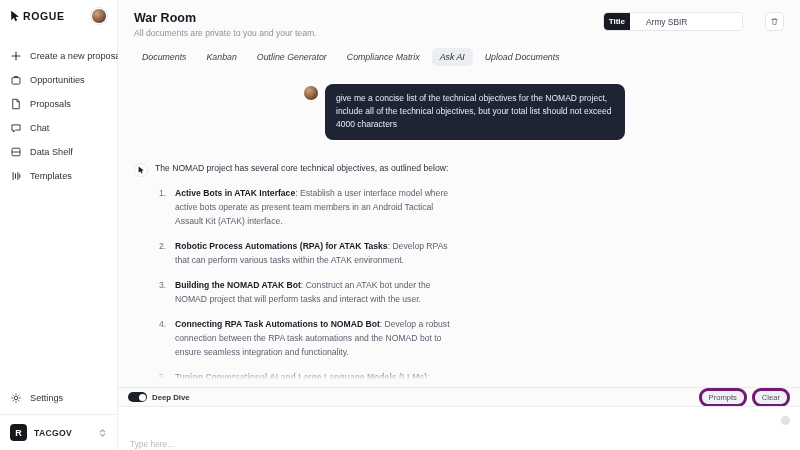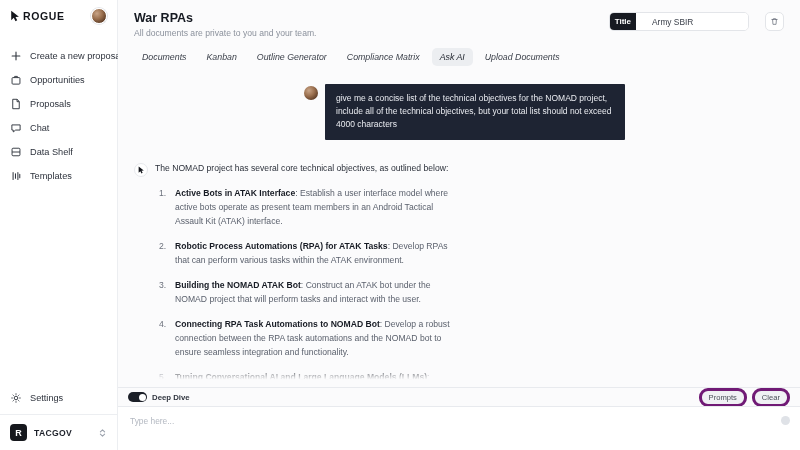--- a/index.html
+++ b/index.html
@@ -50,21 +50,21 @@
   }
   .acct-name { font-size: 8.6px; font-weight: 700; letter-spacing: .3px; color: #1d212a; flex: 1; }
   .acct-chev { width: 9px; height: 12px; color: #9aa0ab; }
 
   
   .main { flex: 1; height: 450px; background: #fbfbfc; display: flex; flex-direction: column; position: relative; }
   .header { padding: 11px 16px 0 16px; display: flex; align-items: flex-start; }
   .head-left { flex: 1; }
   .page-title { font-size: 12.5px; font-weight: 700; color: #161a22; }
   .page-sub { font-size: 8.6px; color: #8b919c; margin-top: 3px; }
-  .head-right { display: flex; align-items: center; gap: 16px; padding-top: 1px; }
+  .head-right { display: flex; align-items: center; gap: 22px; padding-top: 1px; }
   .title-group {
     display: flex; align-items: stretch; background: #fff;
     border: 1px solid #e3e5e9; border-radius: 5px; overflow: hidden; height: 19px;
   }
   .title-badge {
     background: #171a21; color: #fff; font-size: 8px; font-weight: 600;
     display: flex; align-items: center; padding: 0 5px;
   }
   .title-input {
     border: 0; outline: none; width: 112px; font-size: 8.4px;
@@ -93,21 +93,21 @@
     width: 14px; height: 14px; border-radius: 50%; flex: 0 0 14px; margin-top: 2px;
     background: radial-gradient(circle at 35% 32%, #c8a487 0%, #9a6f4e 42%, #5d3c26 78%, #3b2617 100%);
   }
   .bot-avatar {
     width: 14px; height: 14px; border-radius: 50%; flex: 0 0 14px; margin-top: 1px;
     background: #ffffff; border: 1px solid #e6e8ec;
     display: flex; align-items: center; justify-content: center;
   }
   .bot-avatar svg { width: 7px; height: 8px; color: #151821; }
   .bubble {
-    background: #1e2433; color: #e9ebf0; border-radius: 1px;
+    background: #1e2433; color: #e9ebf0; border-radius: 8px;
     padding: 8px 11px; font-size: 8.5px; line-height: 1.55; max-width: 300px;
   }
   .answer { padding: 0 16px 0 16px; margin-top: 22px; display: flex; gap: 7px; }
   .answer-body { max-width: 300px; }
   .ans-intro { font-size: 8.6px; color: #2b303a; line-height: 1.5; }
   ol.obj-list { list-style: none; counter-reset: obj; margin-top: 13px; }
   ol.obj-list li {
     counter-increment: obj; position: relative;
     padding-left: 20px; margin-bottom: 11px;
     font-size: 8.6px; line-height: 1.62; color: #5b616d;
@@ -143,21 +143,21 @@
   .pill-btn {
     font-size: 7.6px; color: #4a4f59; background: #f0f1f4;
     border: 3px solid #701a75; border-radius: 9px; padding: 2px 7px; cursor: pointer;
   }
   .composer {
     border-top: 1px solid #e8eaee; background: #fff;
     height: 44px; display: flex; align-items: flex-start; padding: 9px 12px; position: relative;
   }
   .composer input {
     border: 0; outline: none; flex: 1; font-size: 8.4px;
-    color: #3a3f49; font-family: inherit; background: transparent;
+    color: #3a3f49; font-family: inherit; background: transparent; margin-top: 23px;
   }
   .composer input::placeholder { color: #b3b8c1; }
   .send-ico {
     width: 9px; height: 9px; border-radius: 50%; background: #dfe2e7;
     position: absolute; right: 10px; top: 9px; cursor: pointer;
   }
 </style>
 </head>
 <body>
 
@@ -231,21 +231,21 @@
           <path d="M2.5 5.8L5 3.3l2.5 2.5M2.5 8.2L5 10.7l2.5-2.5"></path>
         </svg>
       </div>
     </div>
   </aside>
 
   <section class="main">
 
     <div class="header">
       <div class="head-left">
-        <div class="page-title">War RPAs</div>
+        <div class="page-title">War Room</div>
         <div class="page-sub">All documents are private to you and your team.</div>
       </div>
       <div class="head-right">
         <div class="title-group">
           <div class="title-badge">Title</div>
           <input class="title-input" value="Army SBIR" style="">
         </div>
         <div class="trash-btn">
           <svg class="trash-ico" viewBox="0 0 14 14" fill="none" stroke="currentColor" stroke-width="1.2" stroke-linecap="round" stroke-linejoin="round">
             <path d="M2.8 3.8h8.4M5.4 3.8V2.6h3.2v1.2M4 3.8l.6 7.6h4.8L10 3.8"></path>

